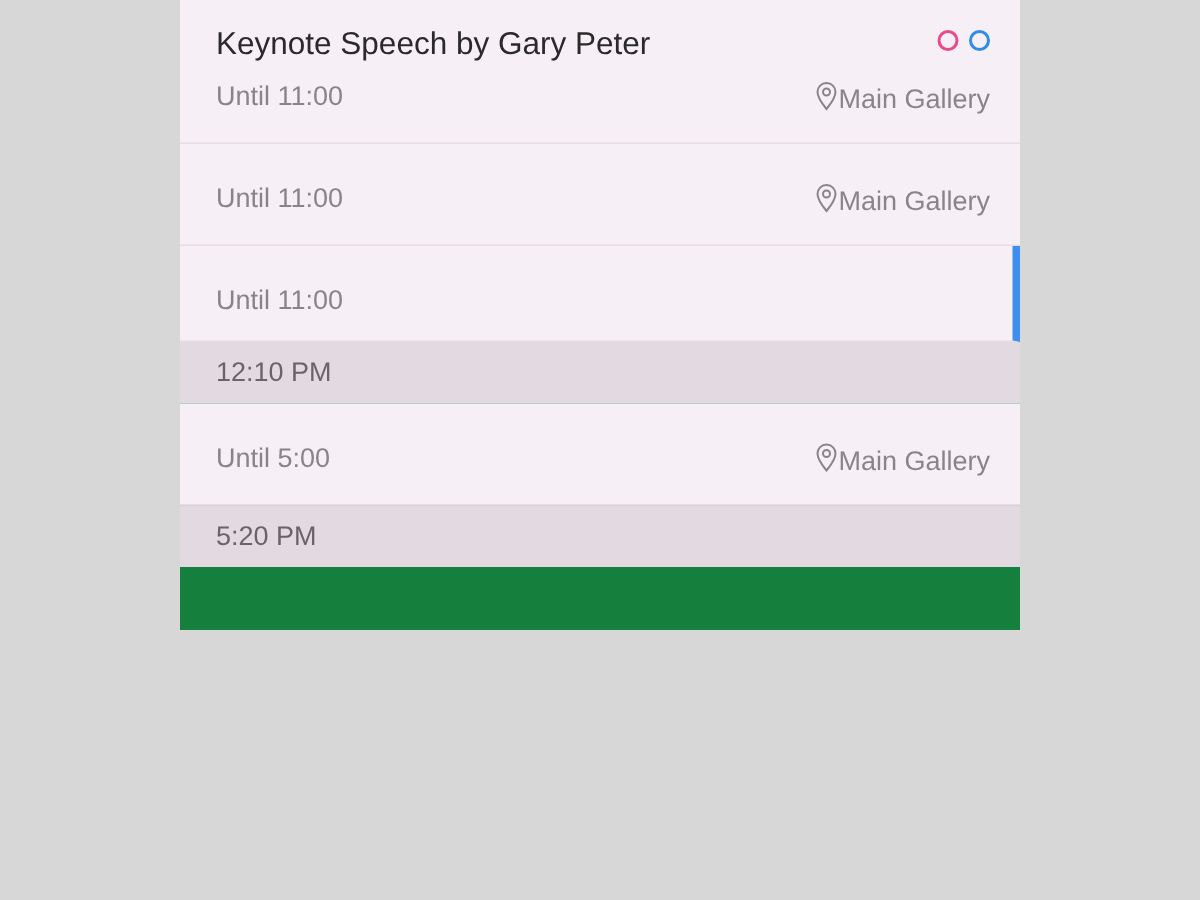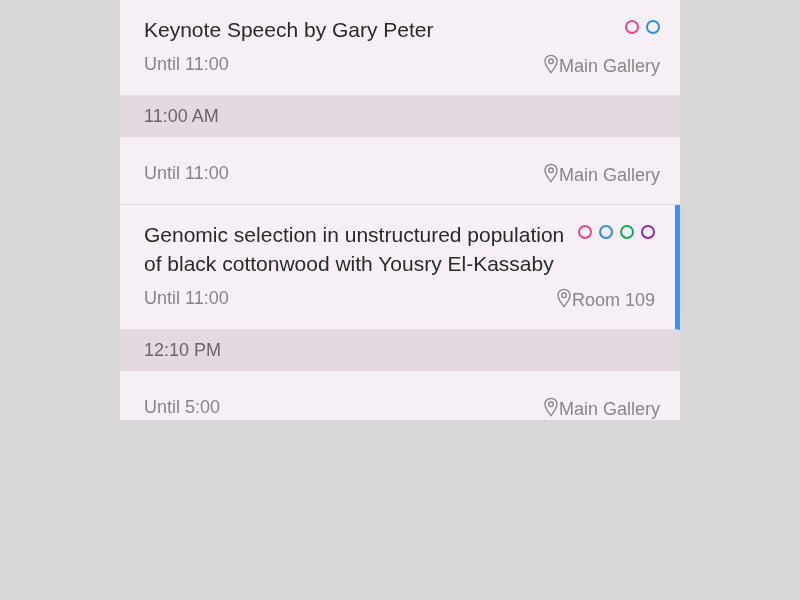--- a/index.html
+++ b/index.html
@@ -100,52 +100,35 @@
         <div class="event-time">Until 11:00</div>
         <div class="event-location">
           <span><svg class="pin-icon" viewBox="0 0 24 30" fill="none" stroke="#8a8488" stroke-width="2">
               <path d="M12 2C7 2 3 6 3 11c0 6 9 17 9 17s9-11 9-17c0-5-4-9-9-9z"></path>
               <circle cx="12" cy="11" r="3.5"></circle>
             </svg></span>
           <span>Main Gallery</span>
         </div>
       </div>
     </div>
-    <div class="time-divider">11:00 AM</div>
     <div class="event-card">
       <div class="event-meta">
         <div class="event-time">Until 11:00</div>
         <div class="event-location">
           <span><svg class="pin-icon" viewBox="0 0 24 30" fill="none" stroke="#8a8488" stroke-width="2">
               <path d="M12 2C7 2 3 6 3 11c0 6 9 17 9 17s9-11 9-17c0-5-4-9-9-9z"></path>
               <circle cx="12" cy="11" r="3.5"></circle>
             </svg></span>
           <span>Main Gallery</span>
         </div>
       </div>
     </div>
     <div class="event-card selected">
-      <div class="event-header">
-        <div class="event-title">Genomic selection in unstructured population of black cottonwood with Yousry El-Kassaby</div>
-        <div class="dots">
-          <span class="dot pink"></span>
-          <span class="dot blue"></span>
-          <span class="dot green"></span>
-          <span class="dot purple"></span>
-        </div>
-      </div>
       <div class="event-meta">
         <div class="event-time">Until 11:00</div>
-        <div class="event-location">
-          <span><svg class="pin-icon" viewBox="0 0 24 30" fill="none" stroke="#8a8488" stroke-width="2">
-              <path d="M12 2C7 2 3 6 3 11c0 6 9 17 9 17s9-11 9-17c0-5-4-9-9-9z"></path>
-              <circle cx="12" cy="11" r="3.5"></circle>
-            </svg></span>
-          <span>Room 109</span>
-        </div>
       </div>
     </div>
     <div class="time-divider">12:10 PM</div>
     <div class="event-card">
       <div class="event-meta">
         <div class="event-time">Until 5:00</div>
         <div class="event-location">
           <span><svg class="pin-icon" viewBox="0 0 24 30" fill="none" stroke="#8a8488" stroke-width="2">
               <path d="M12 2C7 2 3 6 3 11c0 6 9 17 9 17s9-11 9-17c0-5-4-9-9-9z"></path>
               <circle cx="12" cy="11" r="3.5"></circle>

